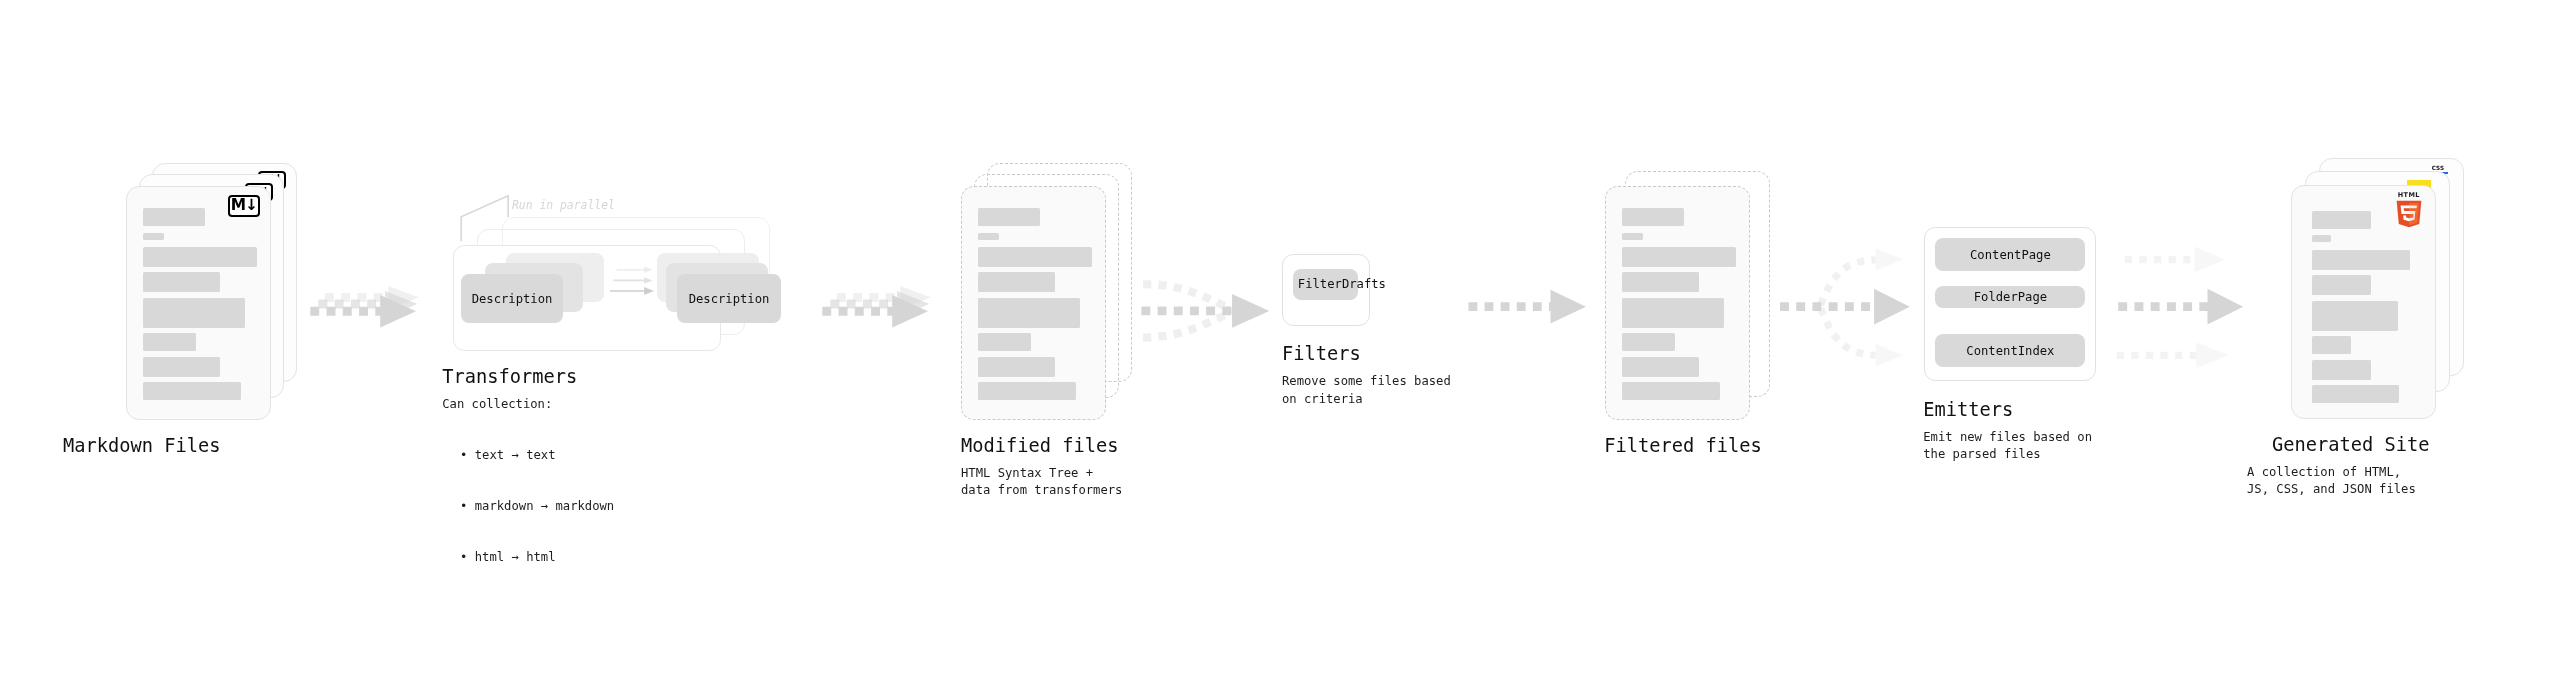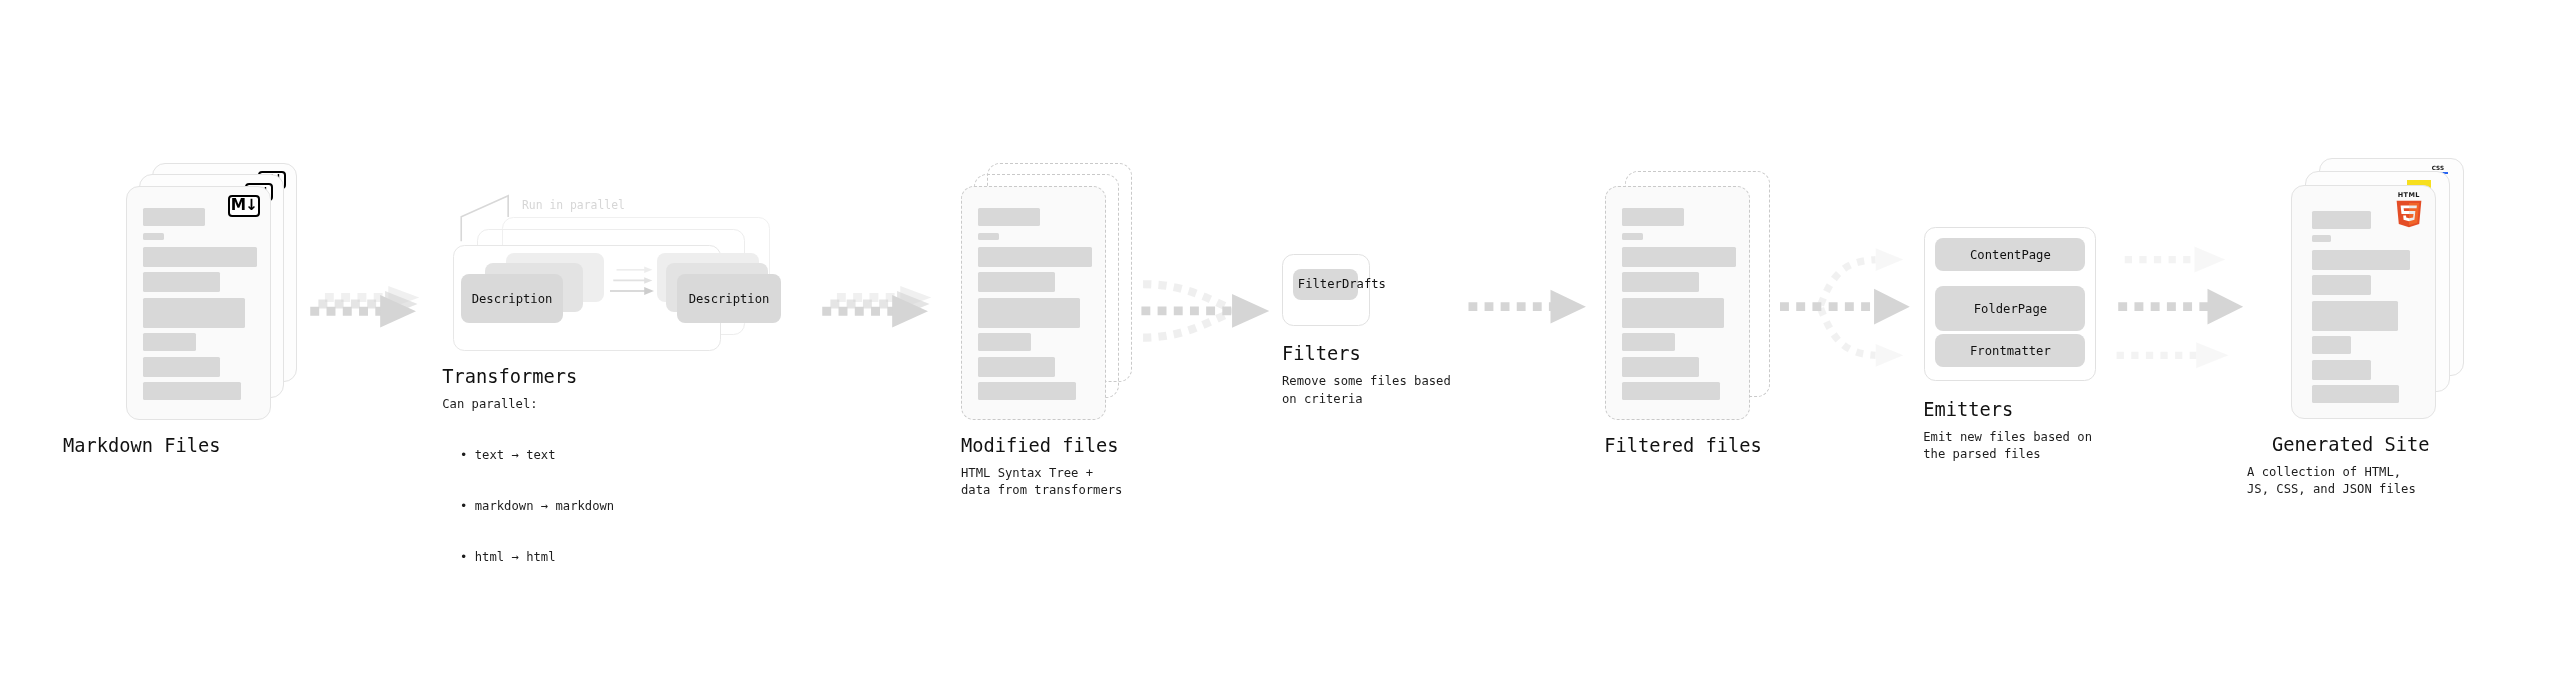--- a/index.html
+++ b/index.html
@@ -148,21 +148,21 @@
       <line x1="4" y1="31" x2="94" y2="31" stroke="#d5d5d5" stroke-width="11" stroke-dasharray="11 9"></line>
       <polygon points="90,11 134,31 90,51" fill="#d5d5d5"></polygon>
     </g>
   </svg>
 
   <div class="stage" style="left:443px; top:183px;">
 
     <svg style="left:14.6px; top:11.4px;" width="89" height="49" viewBox="0 0 110 60">
       <path d="M4 58 L4 28 L62 2 L62 28" fill="none" stroke="#d8d8d8" stroke-width="2"></path>
     </svg>
-    <div class="runlabel" style="left:79px; top:14.6px;">Run in parallel</div>
+    <div class="runlabel" style="left:69px; top:14.6px;font-style:italic;">Run in parallel</div>
 
     <div class="groupbox faded" style="left:59px;  top:34px;  width:268px; height:106px; border-color:#f0f0f0;"></div>
     <div class="groupbox faded" style="left:34px;  top:46px;  width:268px; height:106px; border-color:#ededed;"></div>
     <div class="groupbox" style="left:9.8px;  top:62px;  width:268px; height:106px; border-color:#e7e7e7;"></div>
 
     <div class="chip ghost1" style="left:63px;  top:70px; width:98px; height:49px;"></div>
     <div class="chip ghost2" style="left:42px;  top:80px; width:98px; height:49px;"></div>
     <div class="chip ghost1" style="left:214px; top:70px; width:102px; height:49px;"></div>
     <div class="chip ghost2" style="left:223px; top:80px; width:102px; height:49px;"></div>
 
@@ -178,21 +178,21 @@
       <g opacity="0.75">
         <line x1="0" y1="33" x2="44" y2="33" stroke="#bdbdbd" stroke-width="2"></line>
         <polygon points="42,28 54,33 42,38" fill="#bdbdbd"></polygon>
       </g>
     </svg>
 
     <div class="chip" style="left:18px;  top:91px; width:102px; height:49px;">Description</div>
     <div class="chip" style="left:234px; top:91px; width:104px; height:49px;">Description</div>
 
     <div class="title" style="position:absolute; left:-0.8px; top:183px;">Transformers</div>
-    <div class="caption" style="position:absolute; left:-0.8px; top:213px;">Can parallel:</div>
+    <div class="caption" style="position:absolute; left:-0.8px; top:213px;">Can collection:</div>
     <div class="cap-list" style="position:absolute; left:7.3px; top:230px;">
       <div class="li">• text → text</div>
       <div class="li">• markdown → markdown</div>
       <div class="li">• html → html</div>
     </div>
   </div>
 
   <svg style="left:819px; top:286px;" width="122" height="49" viewBox="0 0 150 60">
     <g opacity="0.35">
       <line x1="22" y1="14" x2="104" y2="14" stroke="#d5d5d5" stroke-width="11" stroke-dasharray="11 9"></line>
@@ -282,22 +282,22 @@
     </g>
     <g>
       <line x1="0" y1="92" x2="120" y2="92" stroke="#d5d5d5" stroke-width="11" stroke-dasharray="11 9"></line>
       <polygon points="116,70 160,92 116,114" fill="#d5d5d5"></polygon>
     </g>
   </svg>
 
   <div class="stage" style="left:1924px; top:227px;">
     <div class="groupbox" style="position:relative; left:0; top:0; width:172px; height:154px; display:block;"></div>
     <div class="chip" style="left:11.4px; top:11.4px;  width:150px; height:33px;">ContentPage</div>
-    <div class="chip" style="left:11.4px; top:59px;  width:150px; height:45px;">FolderPage</div>
-    <div class="chip" style="left:11.4px; top:107px; width:150px; height:33px;">Frontmatter</div>
+    <div class="chip" style="left:11.4px; top:59px;  width:150px; height:22px;">FolderPage</div>
+    <div class="chip" style="left:11.4px; top:107px; width:150px; height:33px;">ContentIndex</div>
     <div class="title" style="position:absolute; left:-0.8px; top:172px;">Emitters</div>
     <div class="caption" style="position:absolute; left:-0.8px; top:202px;">Emit new files based on</div>
     <div class="caption" style="position:absolute; left:-0.8px; top:219px;">the parsed files</div>
   </div>
 
   <svg style="left:2113px; top:232px;" width="163" height="142" viewBox="0 0 200 175">
     <g opacity="0.45">
       <line x1="14" y1="34" x2="104" y2="34" stroke="#e6e6e6" stroke-width="9" stroke-dasharray="9 9"></line>
       <polygon points="100,18 138,34 100,50" fill="#efefef"></polygon>
       <line x1="4" y1="152" x2="106" y2="152" stroke="#e6e6e6" stroke-width="9" stroke-dasharray="9 9"></line>

